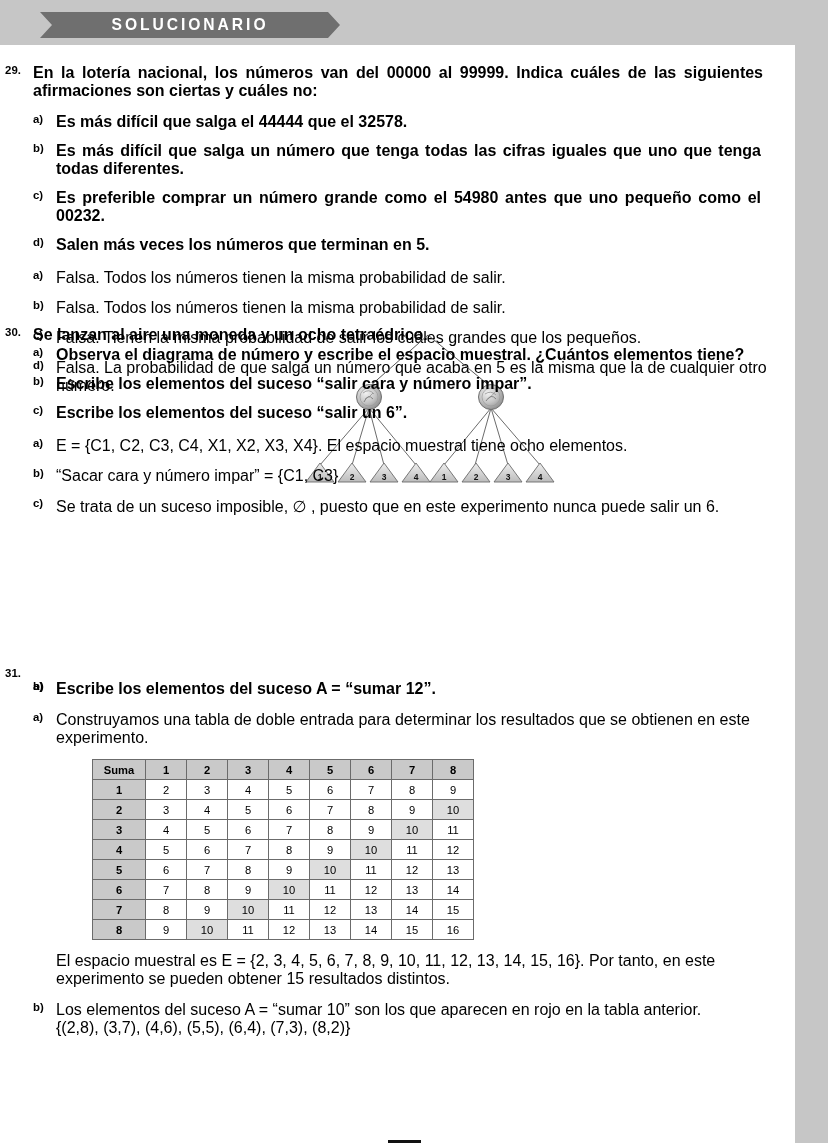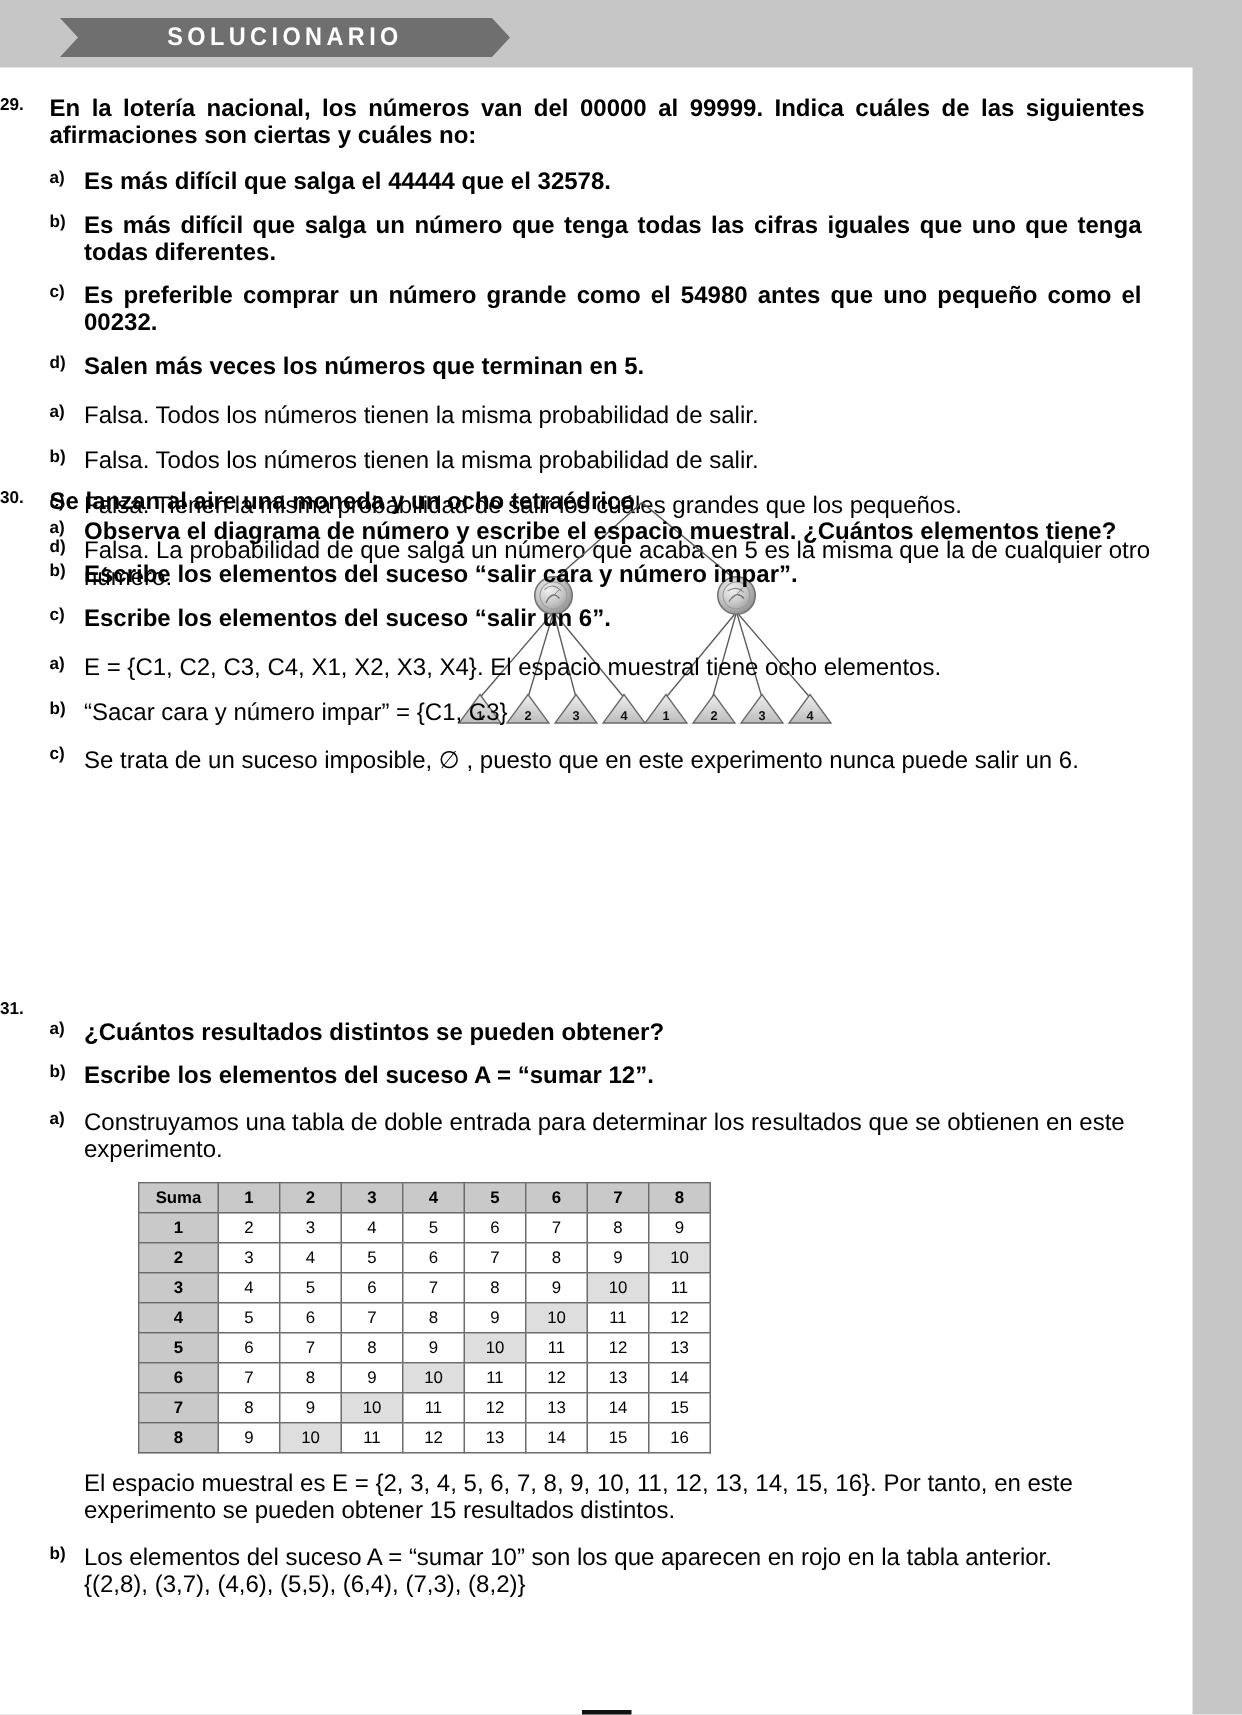--- a/index.html
+++ b/index.html
@@ -40,21 +40,21 @@
     transform:scaleX(.92);
   }
   
   .content{position:absolute;left:0;top:45px;width:795px;}
   .num-item{
     position:relative;
     padding-left:33px;
     margin:0;
   }
   .num-item .lbl{
-    position:absolute;left:0;top:0;width:26px;text-align:left;
+    position:absolute;left:0;top:0;width:26px;text-align:center;
     font-weight:bold;font-size:11.4px;
   }
   .sub-item{
     position:relative;
     padding-left:56px;
     margin:0;
   }
   .sub-item .lbl{
     position:absolute;left:33px;top:0;width:20px;text-align:left;
     font-weight:bold;font-size:11.4px;
@@ -264,21 +264,20 @@
         <span>Se trata de un suceso imposible, ∅ , puesto que en este experimento nunca puede salir un 6.</span>
       </div>
     </div>
 
     <div style="position:absolute;left:0;top:622px;width:795px;">
       <div class="num-item" style="width:730px;">
         <span class="lbl">31.</span>
       </div>
       <div class="sub-item" style="width:705px;margin-top:13px;">
         <span class="lbl">a)</span>
-        <span class="bold">¿Cuántos resultados distintos se pueden obtener?</span>
       </div>
       <div class="sub-item" style="width:705px;margin-top:11px;">
         <span class="lbl">b)</span>
         <span class="bold">Escribe los elementos del suceso A = “sumar 12”.</span>
       </div>
       <div class="sub-item" style="width:720px;margin-top:13px;">
         <span class="lbl">a)</span>
         <span>Construyamos una tabla de doble entrada para determinar los resultados que se obtienen en este experimento.</span>
       </div>
 

